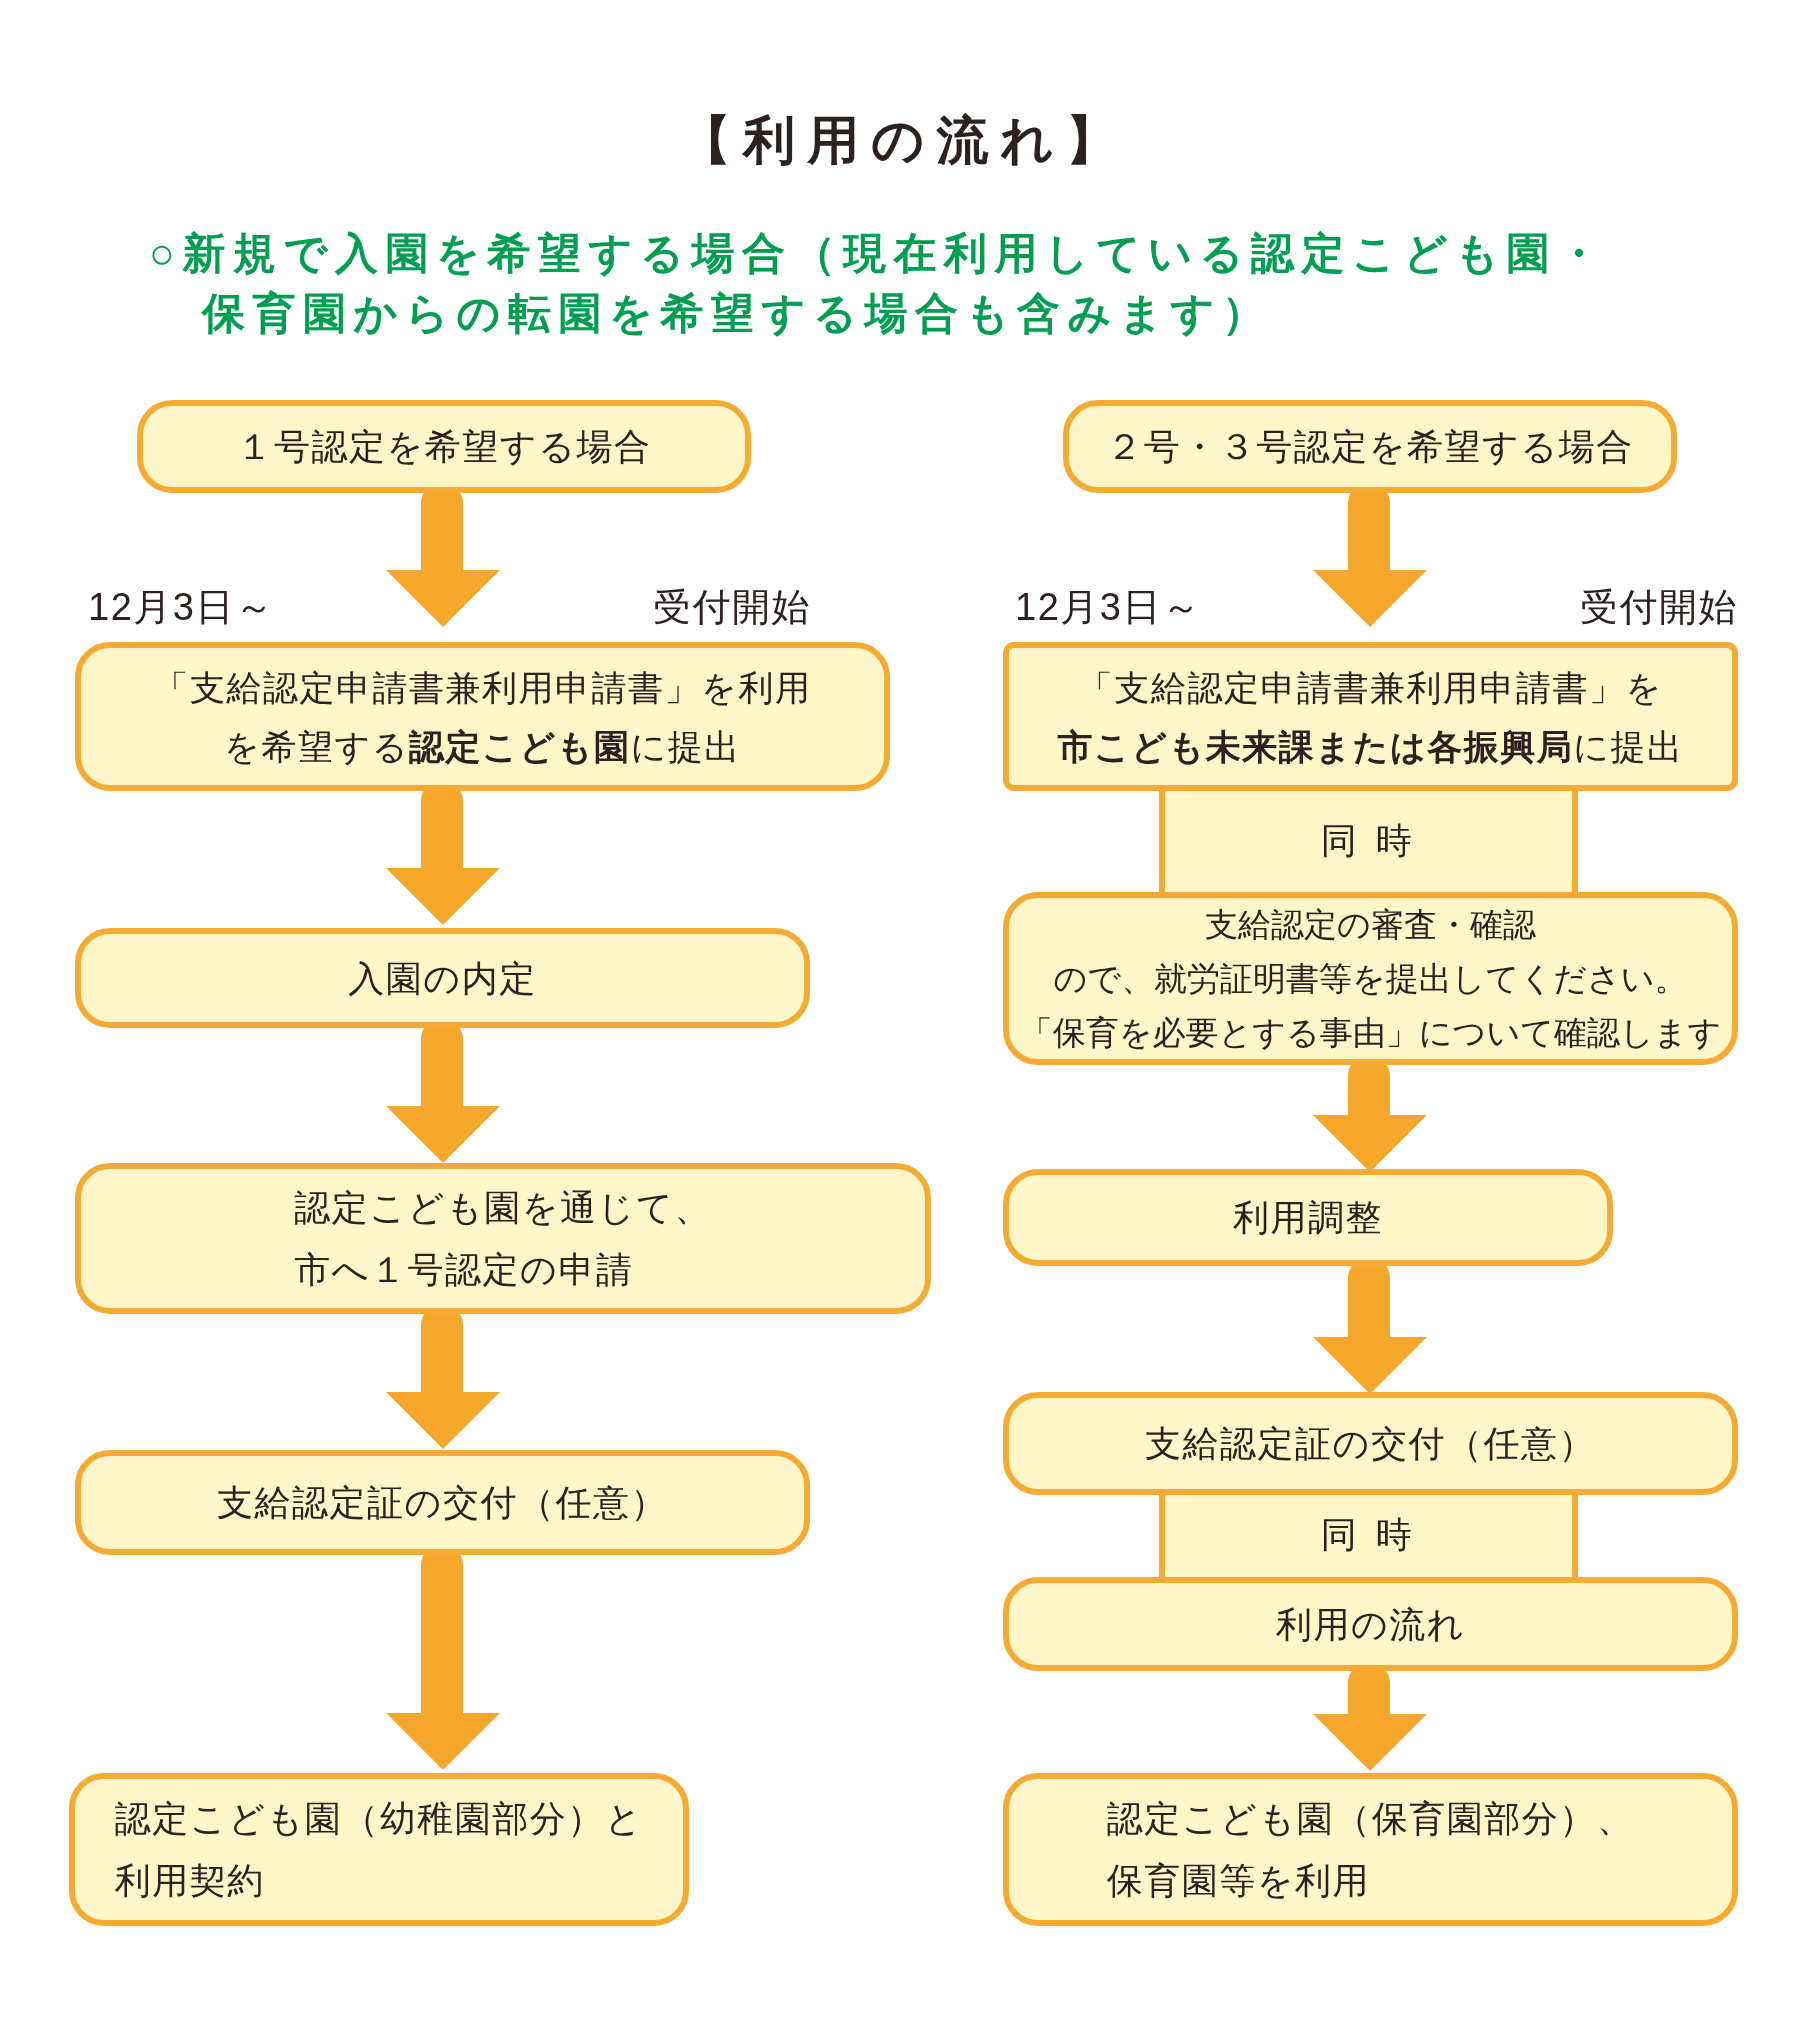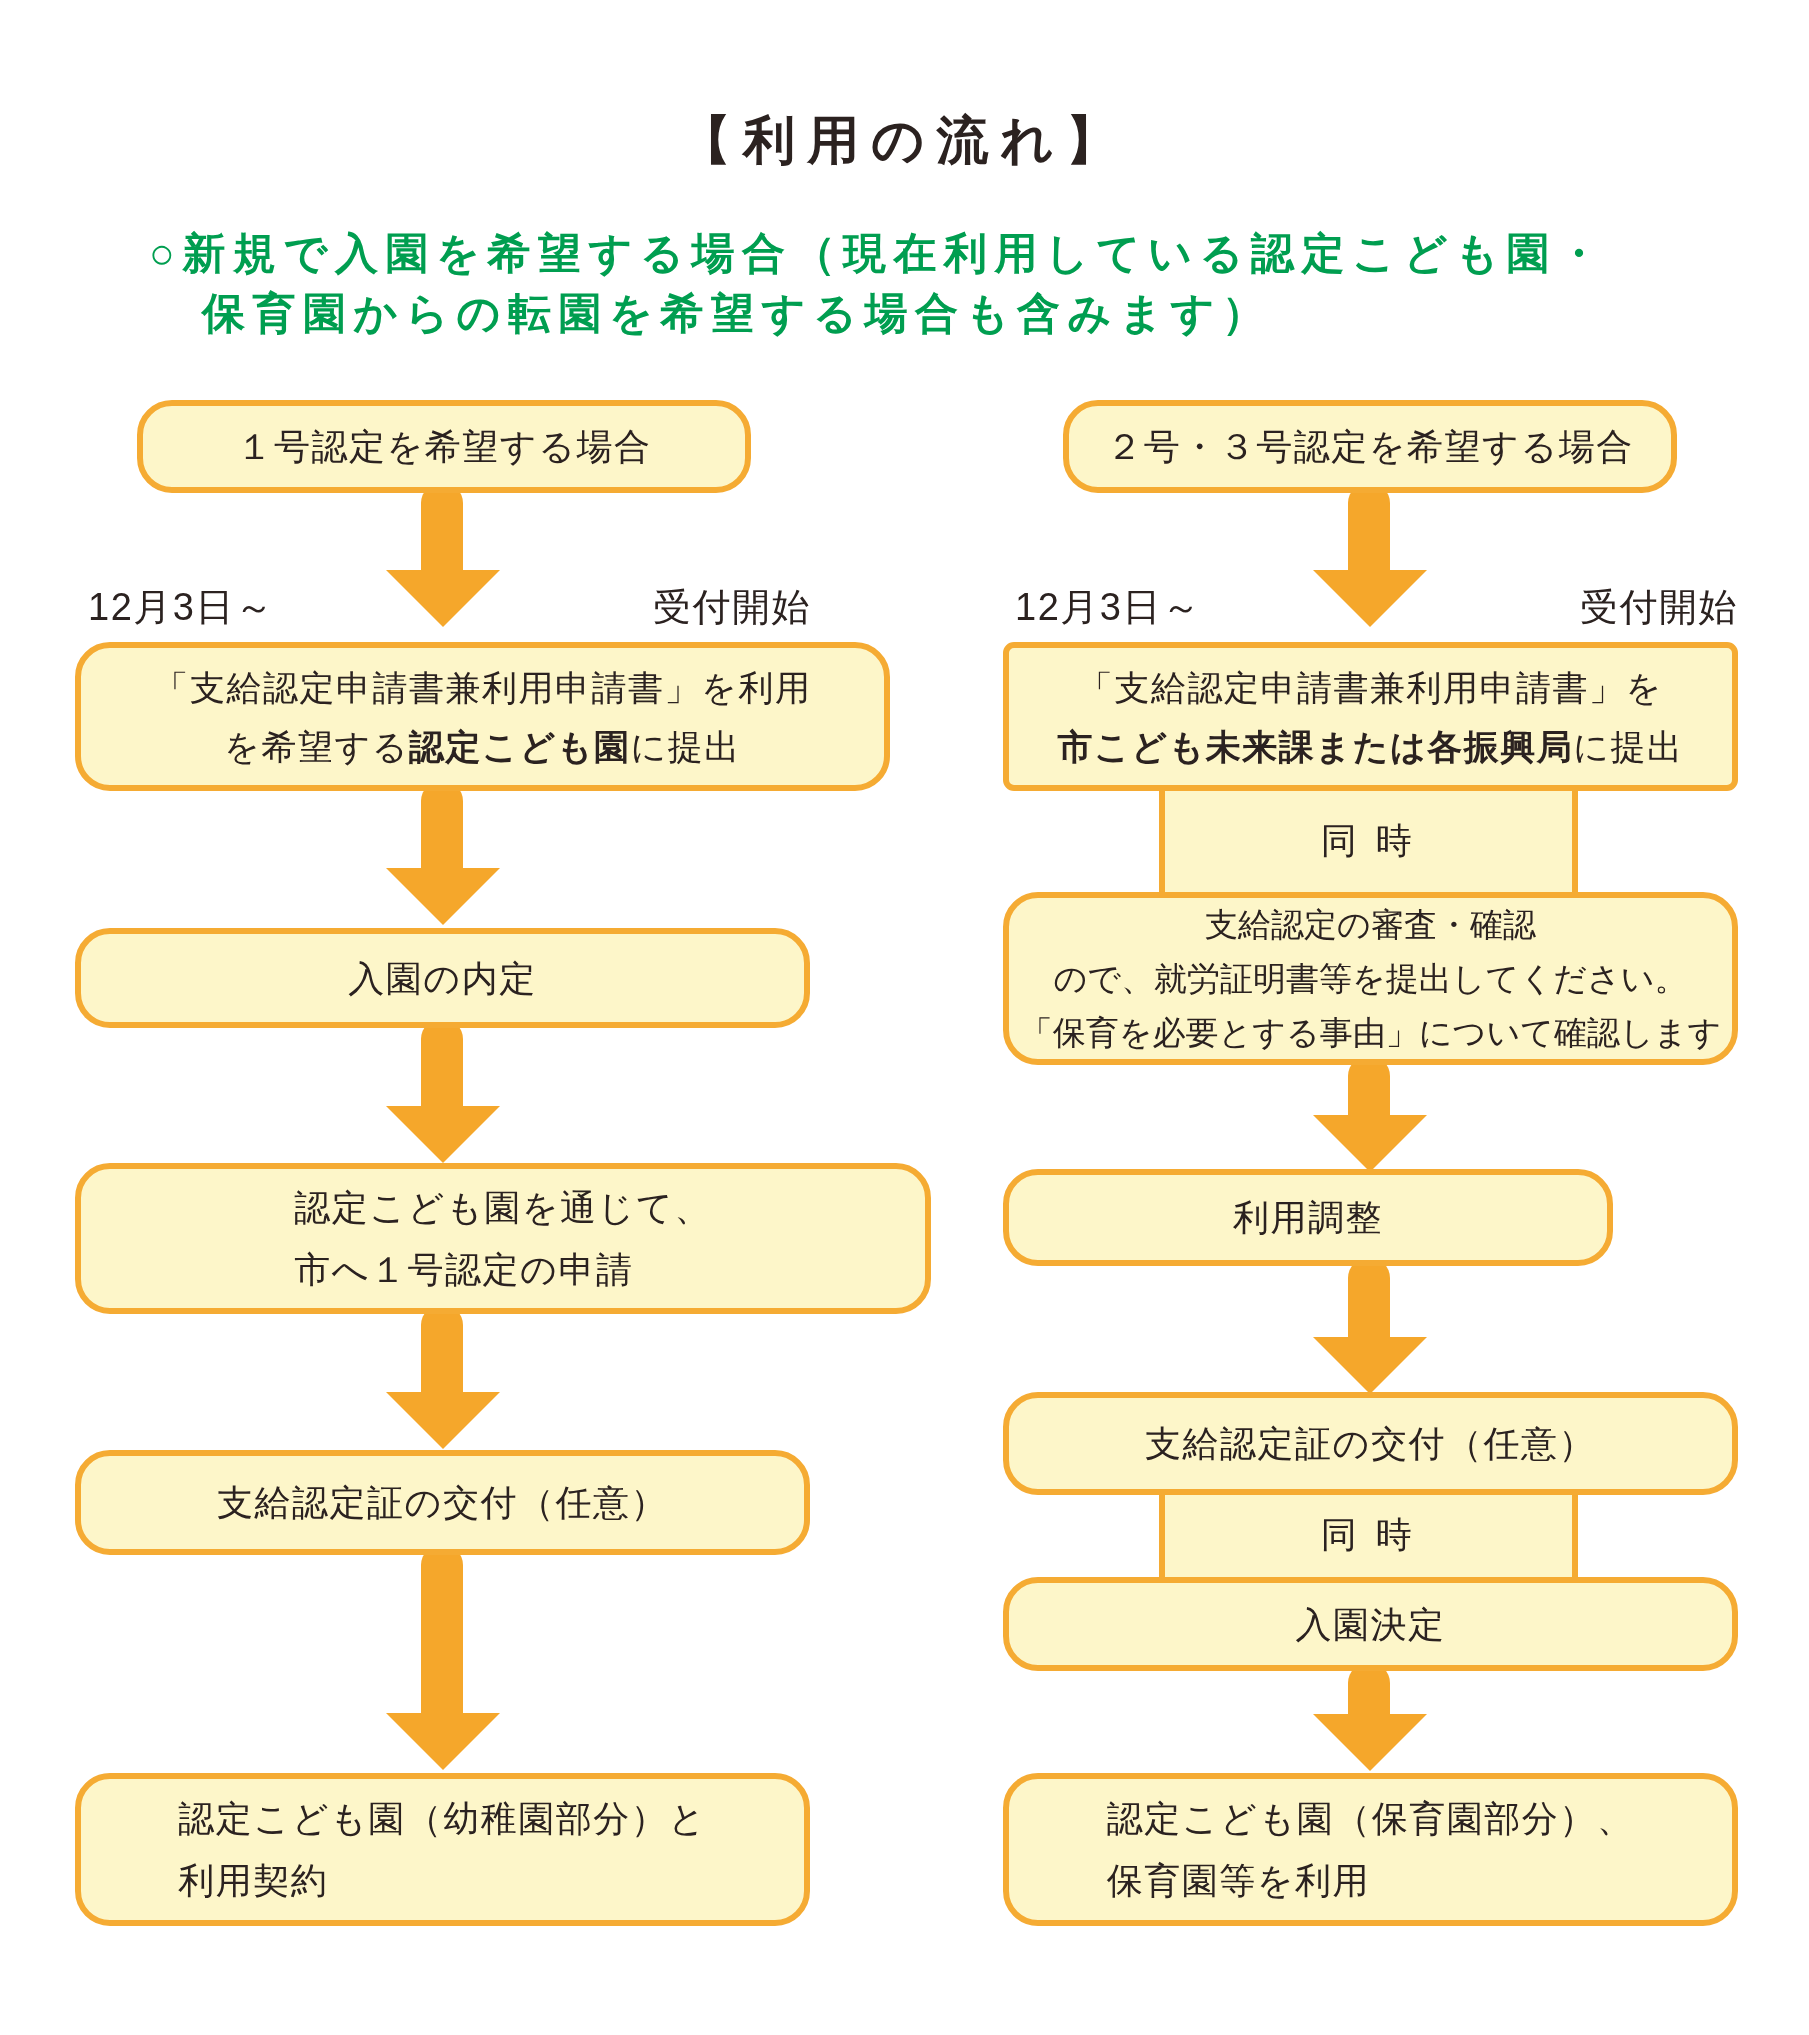--- a/index.html
+++ b/index.html
@@ -100,21 +100,21 @@
 
   <div class="fbox" style="left:75px;top:1450px;width:735px;height:105px;">
     <div>支給認定証の交付（任意）</div>
   </div>
 
   <div class="arrow" style="left:386px;top:1544px;height:226px;">
     <div class="shaft"></div>
       <div class="head"></div>
   </div>
 
-  <div class="fbox" style="left:75px;top:1773px;width:735px;height:153px;line-height:62px;justify-content:center;">
+  <div class="fbox" style="left:69px;top:1773px;width:620px;height:153px;line-height:62px;justify-content:center;">
     <div class="leftblock">
       <div>認定こども園（幼稚園部分）と</div>
       <div>利用契約</div>
     </div>
   </div>
 
   <div class="fbox" style="left:1063px;top:400px;width:614px;height:93px;">
     <div>２号・３号認定を希望する場合</div>
   </div>
 
@@ -157,21 +157,21 @@
 
   <div class="fbox" style="left:1003px;top:1392px;width:735px;height:103px;">
     <div>支給認定証の交付（任意）</div>
   </div>
 
   <div class="channel" style="left:1159px;top:1489px;width:419px;height:92px;">
     <div>同 時</div>
   </div>
 
   <div class="fbox" style="left:1003px;top:1577px;width:735px;height:94px;">
-    <div>入園決定</div>
+    <div>利用の流れ</div>
   </div>
 
   <div class="arrow" style="left:1313px;top:1662px;height:109px;">
     <div class="shaft"></div>
       <div class="head"></div>
   </div>
 
   <div class="fbox" style="left:1003px;top:1773px;width:735px;height:153px;line-height:62px;">
     <div class="leftblock">
       <div>認定こども園（保育園部分）、</div>

